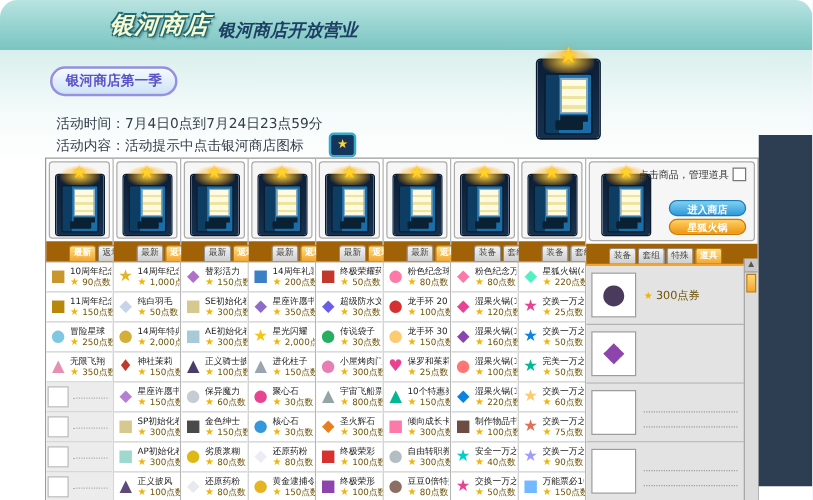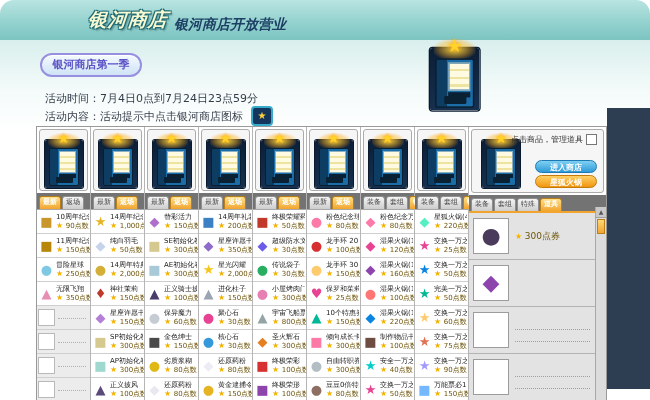--- a/index.html
+++ b/index.html
@@ -14,21 +14,21 @@
         text-shadow:1px 1px 0 #1f6b75,-1px 1px 0 #1f6b75,1px -1px 0 #1f6b75,-1px -1px 0 #1f6b75,2px 2px 2px rgba(0,40,50,.45);}
   .subtitle{position:absolute;left:174px;top:16px;font-size:14px;font-weight:bold;font-style:italic;color:#1d3f63;}
   .contentbg{position:absolute;left:0;top:40px;width:650px;height:92px;
              background:linear-gradient(180deg,#d9efed 0%,#f4fbfa 55%,#ffffff 100%);}
   
   .season{position:absolute;left:40px;top:53px;width:98px;height:20px;border:2px solid #978fe0;border-radius:12px;
           background:linear-gradient(180deg,#f4faff,#cfe3f6);color:#5b52c5;font-size:11px;font-weight:bold;
           text-align:center;line-height:19px;box-shadow:inset 0 1px 0 #fff;cursor:pointer;}
   
   .actline1{position:absolute;left:45px;top:91px;font-size:11px;color:#333c49;}
-  .actline2{position:absolute;left:45px;top:106px;font-size:11px;color:#333c49;display:flex;align-items:center;gap:8px;}
+  .actline2{position:absolute;left:45px;top:106px;font-size:11px;color:#333c49;display:flex;align-items:center;gap:20px;}
   .staricon{width:18px;height:16px;border-radius:4px;background:#14365c;border:2px solid #38aac9;
             color:#ffd43b;font-size:10px;line-height:15px;text-align:center;cursor:pointer;}
   
   .vm{position:relative;width:38px;height:48px;border-radius:2px;
       background:linear-gradient(180deg,#0c1e36,#16304e),
                  radial-gradient(circle at 8px 6px,rgba(255,255,255,.8) .6px,transparent 1.4px);
       box-shadow:0 0 0 1px #0a1a2e;}
   .vmglow{position:absolute;top:-7px;left:50%;transform:translateX(-50%);width:32px;height:16px;
           background:radial-gradient(ellipse at center,rgba(255,215,64,.95),rgba(255,170,20,.35) 55%,transparent 78%);}
   .vmstar{position:absolute;top:-9px;left:50%;transform:translateX(-50%);font-size:14px;line-height:14px;
@@ -39,21 +39,21 @@
            background:repeating-linear-gradient(180deg,#fffbe2 0 4px,#efe3a0 4px 6px);}
   .vmctrl{position:absolute;left:9px;right:2px;top:25px;height:4px;background:#0a2033;}
   .vmtray{position:absolute;left:6px;right:5px;bottom:2px;height:6px;background:#0a2033;border-radius:1px;}
   .vm-big{position:absolute;left:430px;top:48px;transform:scale(1.3);transform-origin:top left;}
   
   .main{position:absolute;left:36px;top:126px;width:569px;height:274px;border:1px solid #9a9a9a;
         background:#fff;display:flex;}
   .col{width:54px;box-sizing:border-box;border-right:1px solid #b5b5b5;display:flex;flex-direction:column;}
   .mcell{height:62px;margin:2px;border:1px solid #ababab;border-radius:3px;background:#f6f6f6;
          display:flex;justify-content:center;align-items:flex-end;padding-bottom:2px;box-sizing:border-box;}
-  .tabs{height:16px;display:flex;align-items:flex-end;padding-left:2px;border-bottom:1px solid #a8a8a8;background:#737373;}
+  .tabs{height:16px;display:flex;align-items:flex-end;padding-left:18px;border-bottom:1px solid #a8a8a8;background:#a16207;}
   .tabs.orange{border-bottom:2px solid #f2a52e;}
   .tab{font-size:7px;line-height:11px;height:12px;padding:0 3px;border:1px solid #8f8f8f;border-bottom:none;
        border-radius:3px 3px 0 0;background:linear-gradient(#f5f5f5,#cdcdcd);color:#444;margin-right:1px;
        cursor:pointer;white-space:nowrap;}
   .tab.active{background:linear-gradient(#ffe08a,#f2a52e);border-color:#b87f1a;color:#fff;font-weight:bold;}
   .rows{flex:1;overflow:hidden;background:#fff;}
   .row{height:24px;box-sizing:border-box;border-bottom:1px solid #cfcfcf;display:flex;align-items:center;padding:1px;}
   .row.empty{background:#ececec;}
   .icon{width:17px;height:17px;flex:none;font-size:13px;line-height:17px;text-align:center;}
   .tcol{flex:1;min-width:0;margin-left:1px;}

